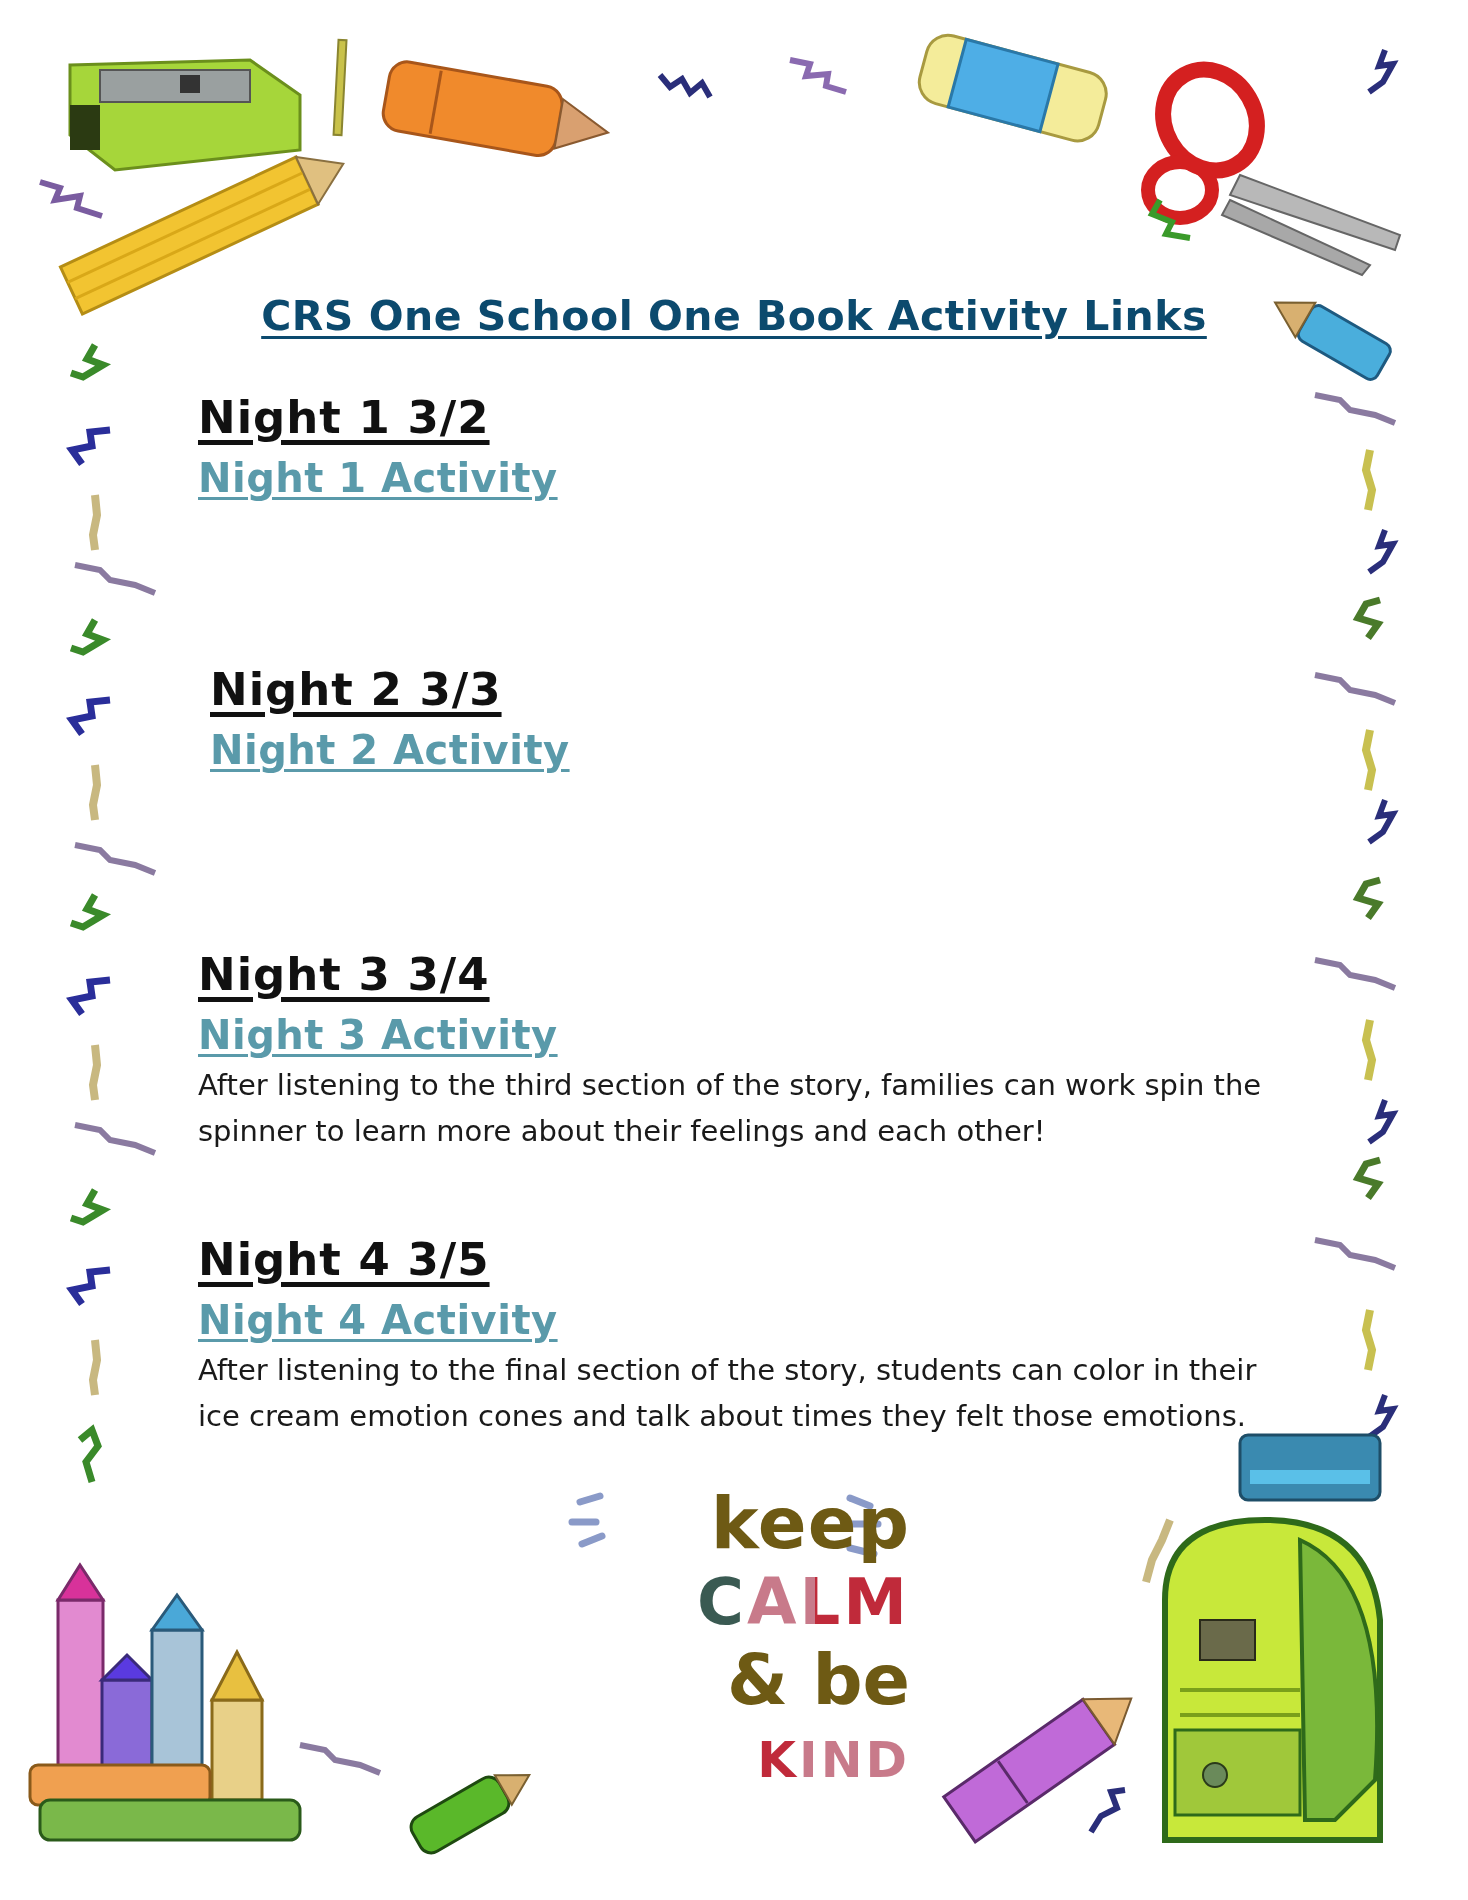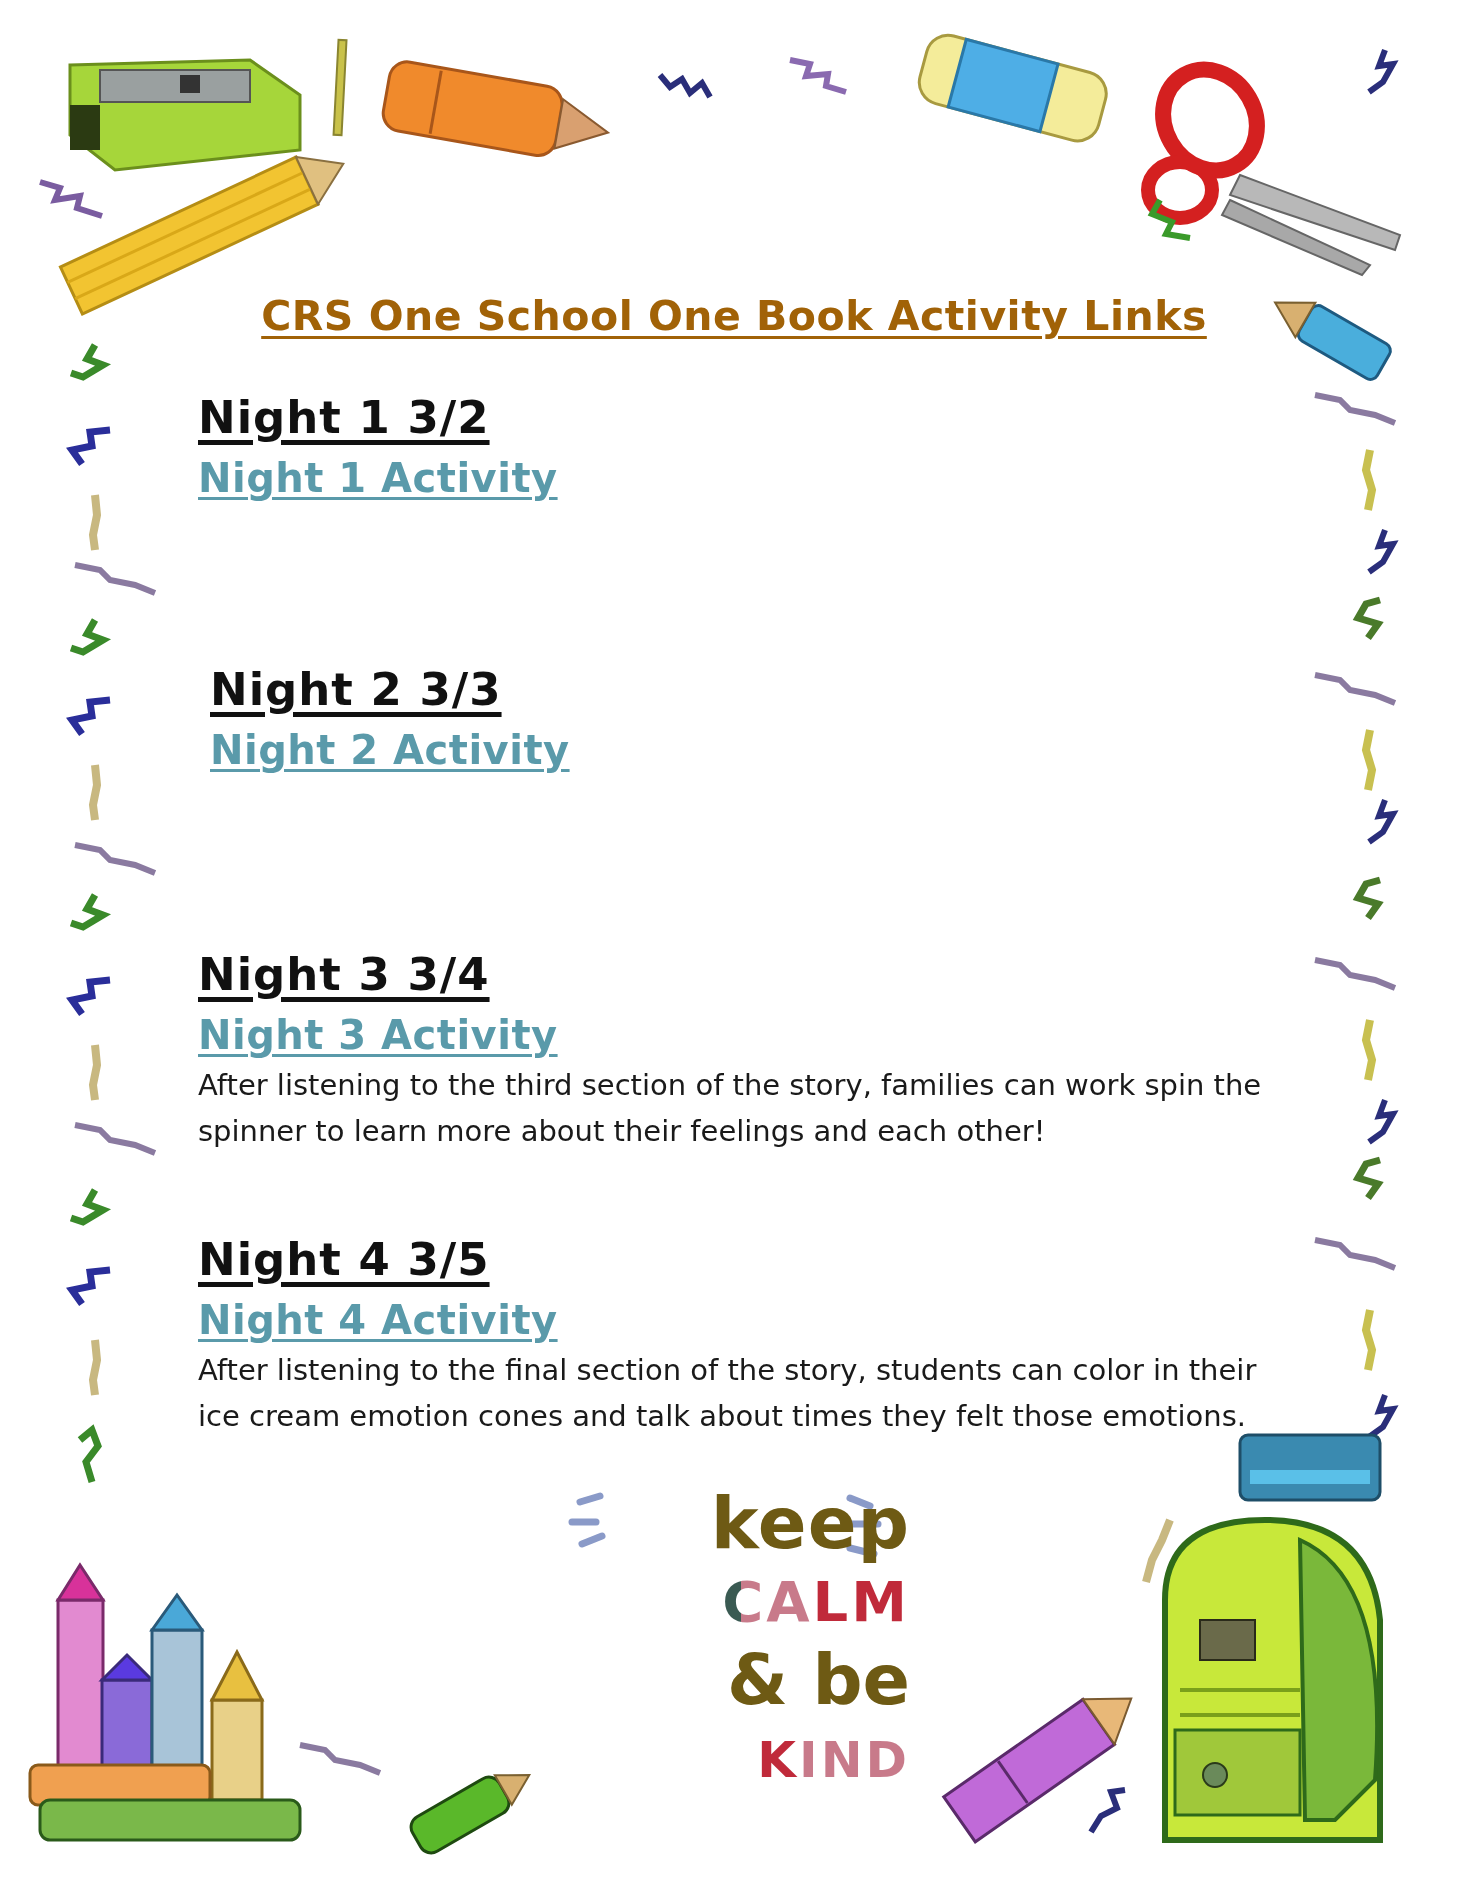--- a/index.html
+++ b/index.html
@@ -7,21 +7,21 @@
     width: 1468px; height: 1900px; position: relative; overflow: hidden;
     background: #ffffff;
     font-family: "DejaVu Sans", sans-serif;
     color: #111111;
   }
   .abs { position: absolute; }
   .title {
     position: absolute; left: 0; right: 0; top: 292px; text-align: center;
     font-size: 41px; font-weight: bold; text-decoration: underline;
     text-decoration-thickness: 3px; text-underline-offset: 6px;
-    letter-spacing: 0.5px; color: #a16207;
+    letter-spacing: 0.5px; color: #0c4a6e;
   }
   .content { position: absolute; left: 198px; top: 385px; width: 1100px; }
   .night-heading {
     display: inline-block;
     font-size: 45px; font-weight: bold; line-height: 66px;
     text-decoration: underline; text-decoration-thickness: 5px; text-underline-offset: 7px;
     color: #111111; letter-spacing: 1px;
   }
   .night-link {
     display: inline-block; margin-top: 2px;
@@ -194,16 +194,16 @@
     <g stroke="#8a9ac8" stroke-width="7" stroke-linecap="round">
       <line x1="20" y1="22" x2="40" y2="16"></line>
         <line x1="12" y1="42" x2="36" y2="42"></line>
         <line x1="22" y1="64" x2="42" y2="56"></line>
       <line x1="290" y1="18" x2="310" y2="26"></line>
         <line x1="292" y1="44" x2="318" y2="44"></line>
         <line x1="290" y1="68" x2="314" y2="74"></line>
     </g>
   </svg>
   <div class="kc-line" style="top:0;font-size:72px;line-height:86px;color:#6e5a14;font-family:'DejaVu Sans',sans-serif;letter-spacing:1px;">keep</div>
-  <div class="kc-line" style="top:84px;font-size:56px;line-height:76px;letter-spacing:3px;background:linear-gradient(90deg,#2a2a7a 0%,#2a2a7a 28%,#3a5a52 28%,#3a5a52 50%,#c87a8a 50%,#c87a8a 72%,#c02a3a 72%);-webkit-background-clip:text;background-clip:text;color:transparent;text-decoration:underline;">CALM</div>
+  <div class="kc-line" style="top:84px;font-size:64px;line-height:76px;letter-spacing:3px;background:linear-gradient(90deg,#2a2a7a 0%,#2a2a7a 28%,#3a5a52 28%,#3a5a52 50%,#c87a8a 50%,#c87a8a 72%,#c02a3a 72%);-webkit-background-clip:text;background-clip:text;color:transparent;text-decoration:underline;">CALM</div>
   <div class="kc-line" style="top:158px;font-size:70px;line-height:84px;color:#6e5a14;">&amp; be</div>
   <div class="kc-line" style="top:240px;font-size:50px;line-height:80px;letter-spacing:3px;background:linear-gradient(90deg,#c8788a 0%,#c8788a 30%,#2a2a7a 30%,#2a2a7a 44%,#c02a3a 44%,#c02a3a 68%,#c87a8a 68%);-webkit-background-clip:text;background-clip:text;color:transparent;">KIND</div>
 </div>
 
 </body></html>

